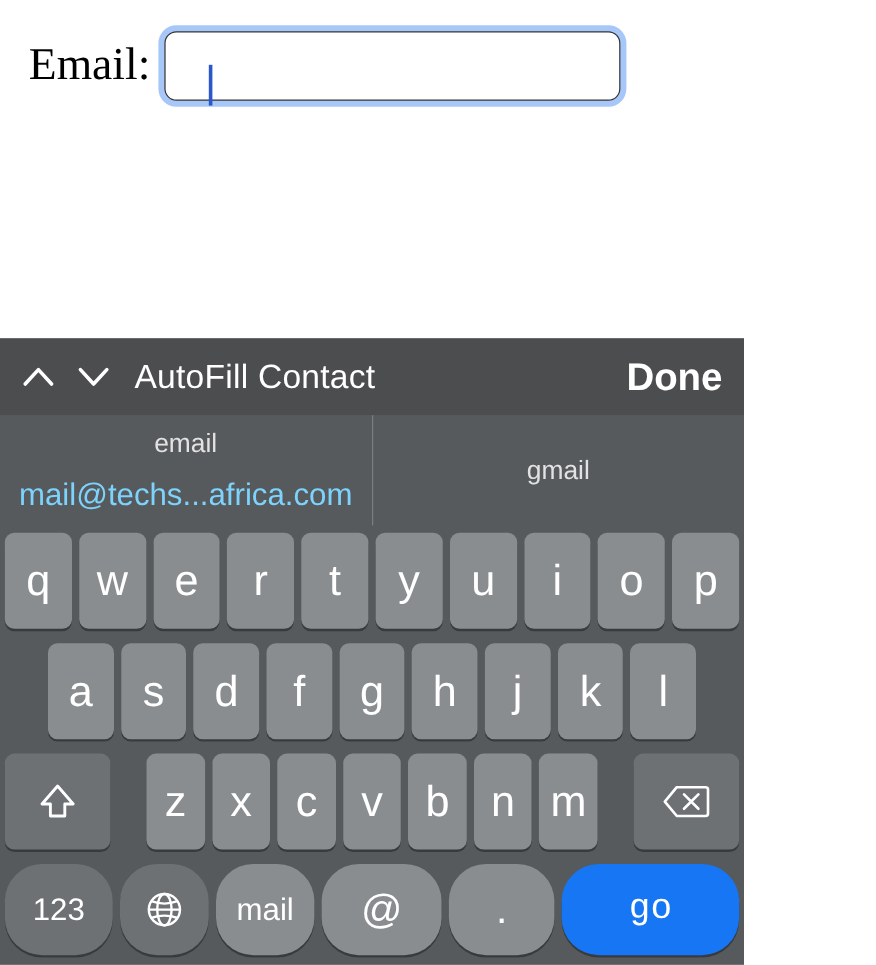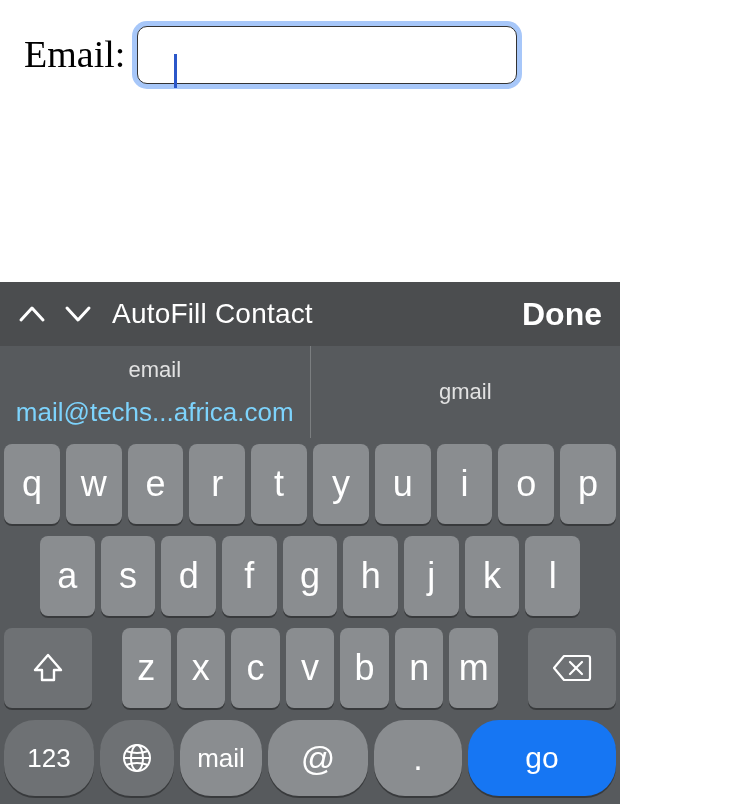--- a/index.html
+++ b/index.html
@@ -123,21 +123,21 @@
 
     .shift-key, .backspace-key { flex: 0 0 88px; }
     .row3-gap { flex: 0 0 18px; }
 
     .row4 .key { height: 76px; border-radius: 31px; }
     .k-123  { flex: 0 0 90px; font-size: 26px; }
     .k-globe{ flex: 0 0 74px; }
     .k-space{ flex: 1 1 auto; font-size: 28px; }
     .k-at   { flex: 0 0 100px; font-size: 34px; }
     .k-dot  { flex: 0 0 88px; font-size: 34px; }
-    .k-go   { flex: 0 0 148px; }
+    .k-go   { flex: 0 0 148px; font-family: Liberation Mono, monospace; }
 
     .icon-svg { display:block; }
   </style>
 </head>
 <body>
 
 <div class="form-area">
   <div class="field-label">Email:</div>
   <input class="email-input" type="text" value="" style="">
   <div class="cursor-bar"></div>

